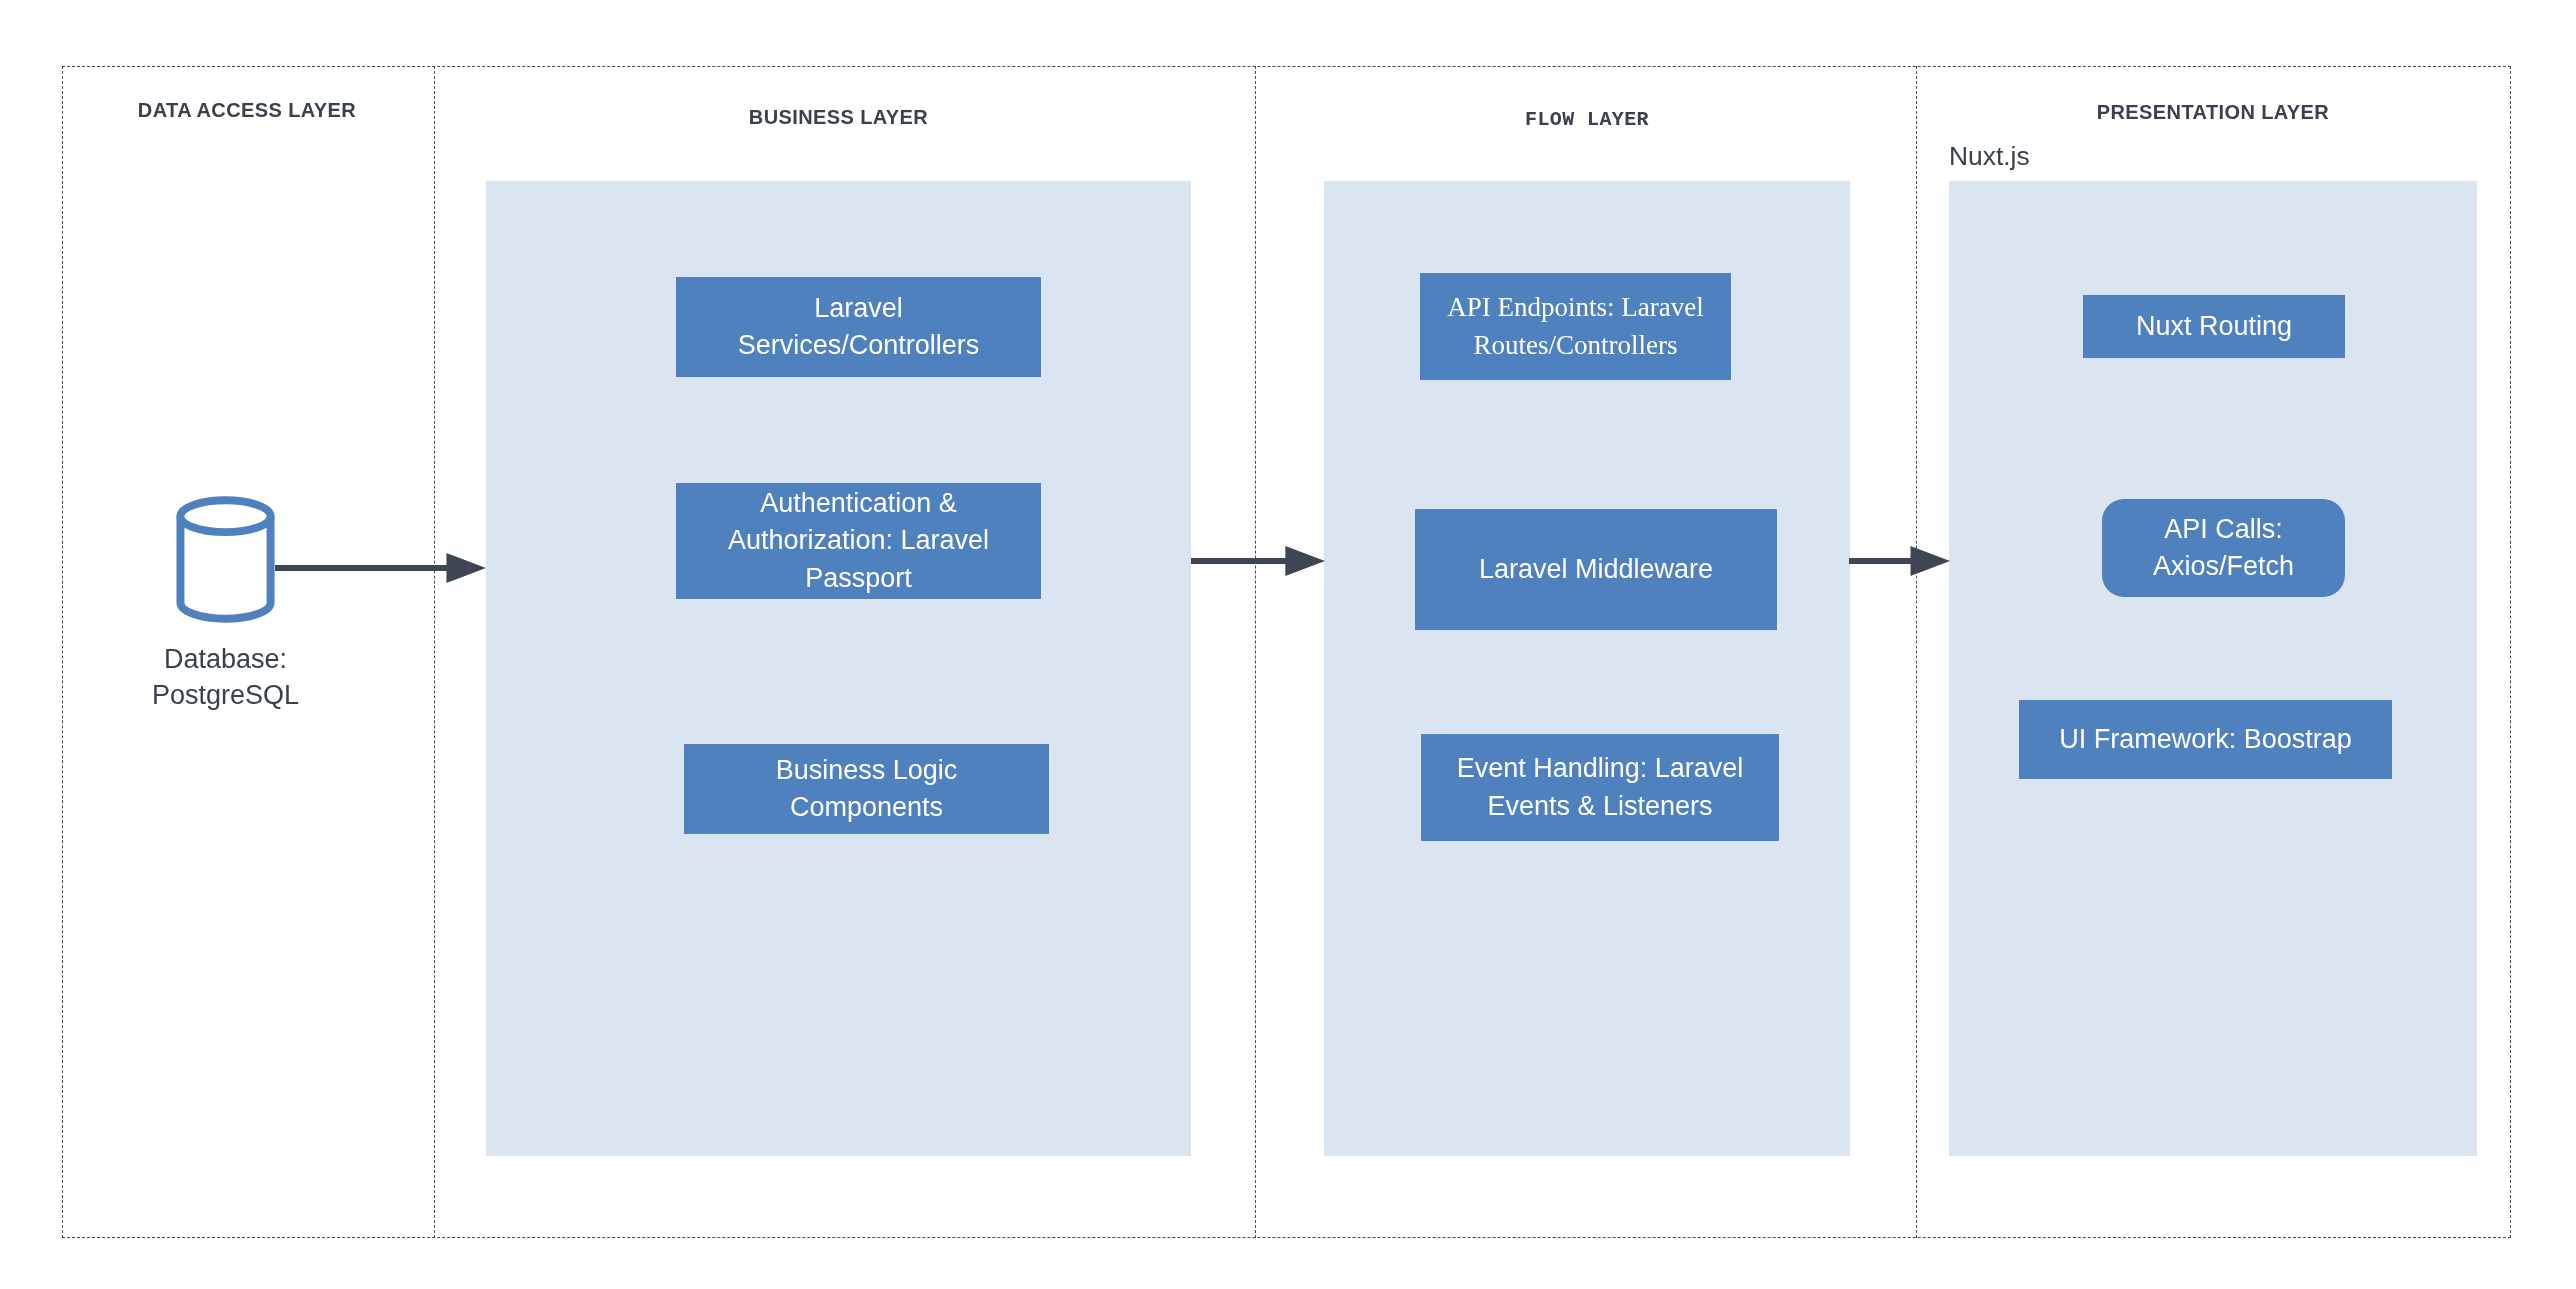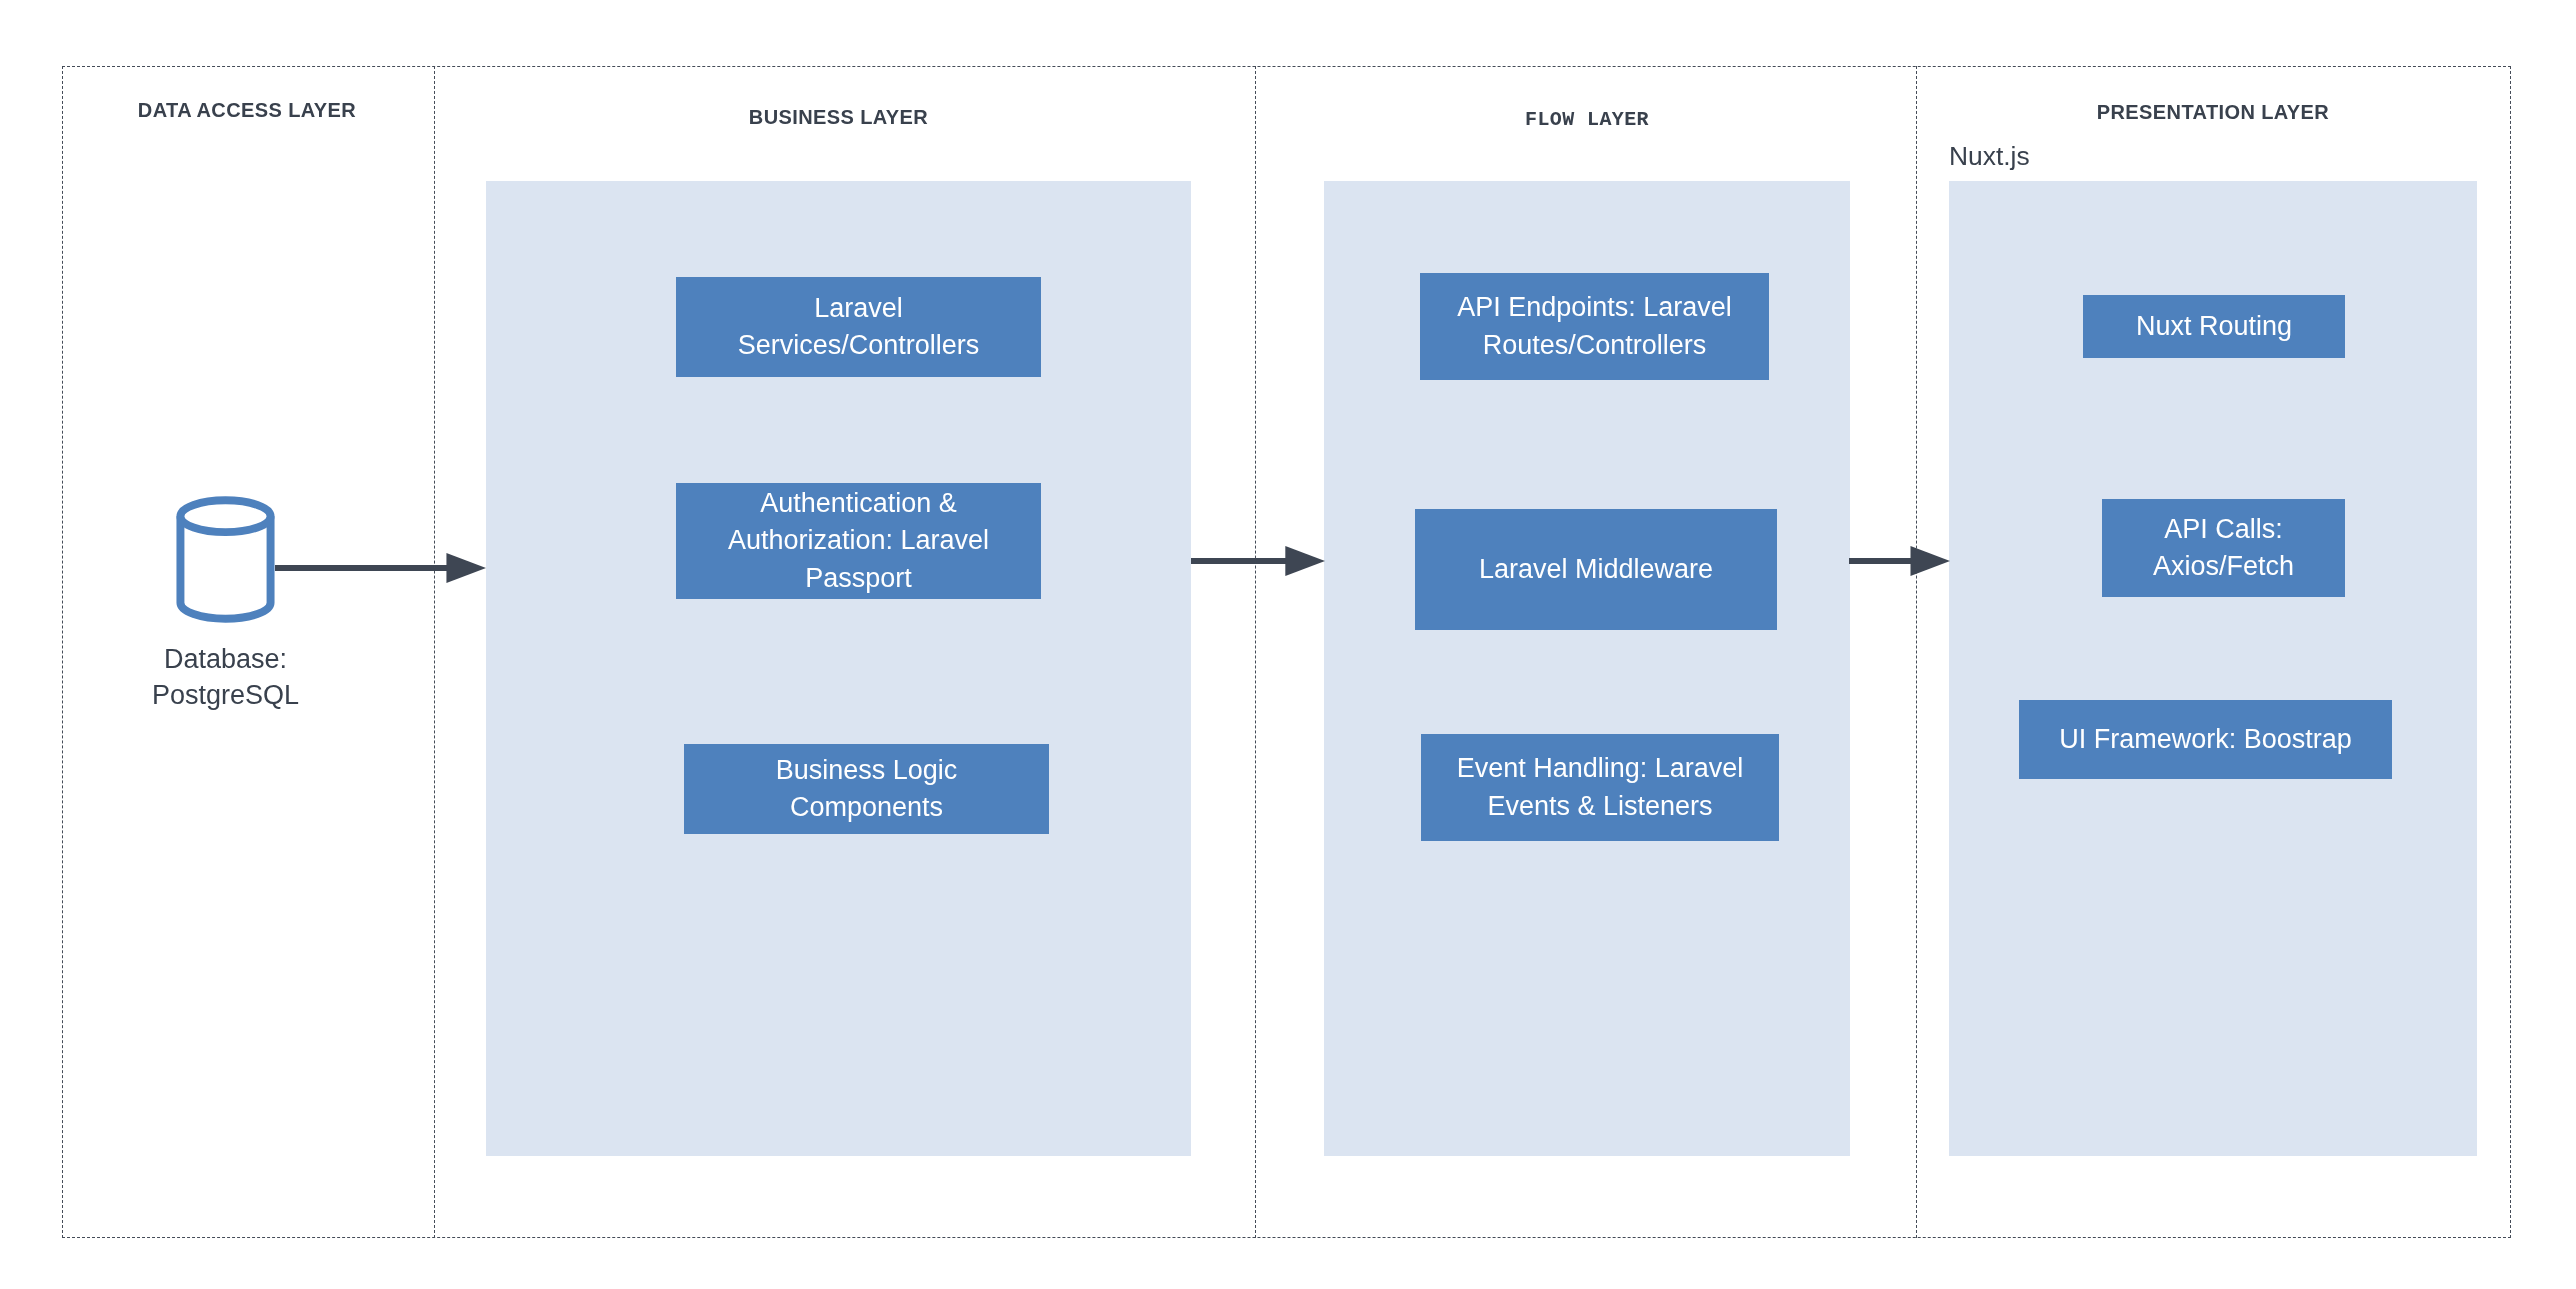--- a/index.html
+++ b/index.html
@@ -95,26 +95,26 @@
 <svg class="abs cylinder" style="left:176px; top:495px;" width="99" height="129" viewBox="0 0 112 146">
   <path d="M5 24 L5 122 A51 18 0 0 0 107 122 L107 24"></path>
   <ellipse cx="56" cy="24" rx="51" ry="18"></ellipse>
 </svg>
 <div class="abs db-label" style="left:102px; top:641px; width:247px;">Database: PostgreSQL</div>
 
 <div class="abs shape-box" style="left:676px; top:277px; width:365px; height:100px;">Laravel Services/Controllers</div>
 <div class="abs shape-box" style="left:676px; top:483px; width:365px; height:116px;">Authentication &amp; Authorization: Laravel Passport</div>
 <div class="abs shape-box" style="left:676px; top:744px; width:365px; height:90px;margin-left:8px;">Business Logic Components</div>
 
-<div class="abs shape-box" style="left:1420px; top:273px; width:349px; height:107px;">API Endpoints: Laravel Routes/Controllers</div>
+<div class="abs shape-box" style="left:1420px; top:273px; width:311px; height:107px;font-family:Liberation Serif, serif;">API Endpoints: Laravel Routes/Controllers</div>
 <div class="abs shape-box" style="left:1415px; top:509px; width:362px; height:121px;">Laravel Middleware</div>
 <div class="abs shape-box" style="left:1421px; top:734px; width:358px; height:107px;">Event Handling: Laravel Events &amp; Listeners</div>
 
 <div class="abs shape-box" style="left:2083px; top:295px; width:262px; height:63px;">Nuxt Routing</div>
-<div class="abs shape-box" style="left:2102px; top:499px; width:243px; height:98px;">API Calls: Axios/Fetch</div>
+<div class="abs shape-box" style="left:2102px; top:499px; width:243px; height:98px;border-radius:22px;">API Calls: Axios/Fetch</div>
 <div class="abs shape-box" style="left:2019px; top:700px; width:373px; height:79px;">UI Framework: Boostrap</div>
 
 <svg class="abs arrow" style="left:275px; top:552px;" width="211" height="32" viewBox="0 0 240 36">
   <line x1="0" y1="18" x2="200" y2="18"></line>
   <polygon points="195,1 240,18 195,35"></polygon>
 </svg>
 <svg class="abs arrow" style="left:1191px; top:545px;" width="134" height="32" viewBox="0 0 152 36">
   <line x1="0" y1="18" x2="112" y2="18"></line>
   <polygon points="107,1 152,18 107,35"></polygon>
 </svg>

